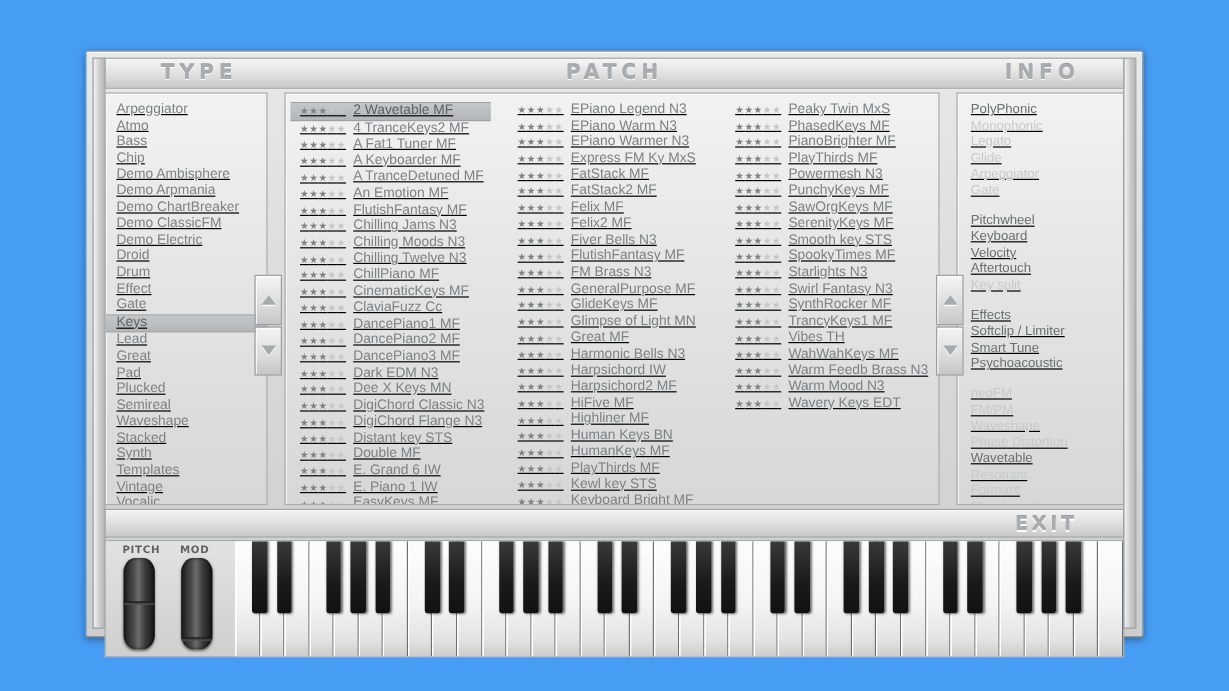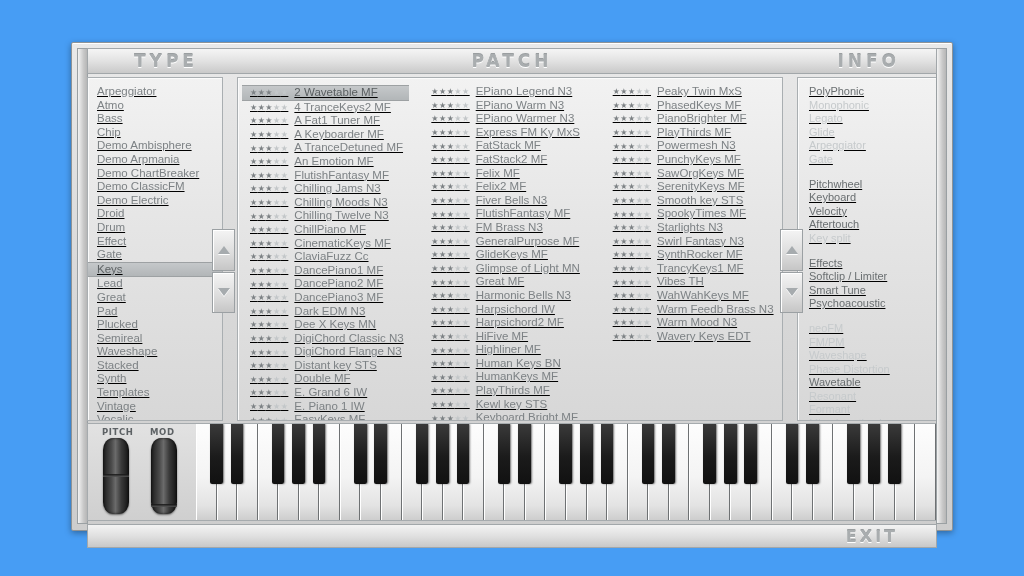--- a/index.html
+++ b/index.html
@@ -629,20 +629,24 @@
         <div class="info-gap"></div>
         <div class="info-item off">neoFM</div>
         <div class="info-item off">FM/PM</div>
         <div class="info-item off">Waveshape</div>
         <div class="info-item off">Phase Distortion</div>
         <div class="info-item on">Wavetable</div>
         <div class="info-item off">Resonant</div>
         <div class="info-item off">Formant</div>
         <div class="info-item off">Mixed synthesis</div>
       </div>
+  </div>
+
+  <div id="lowerbar">
+    <div id="exit-label">EXIT</div>
   </div>
 
   <div id="keyboard-area">
     <div id="wheels">
       <div class="wheel-label" id="pitch-label">PITCH</div>
       <div class="wheel-label" id="mod-label">MOD</div>
       <div class="wheel" id="pitch-wheel">
         <div class="wheel-notch" id="pitch-notch"></div>
       </div>
       <div class="wheel" id="mod-wheel">
@@ -707,17 +711,13 @@
         <div class="bkey" style="left: calc(71.3333%); width: 1.72222%;"></div>
         <div class="bkey" style="left: calc(74.1111%); width: 1.72222%;"></div>
         <div class="bkey" style="left: calc(79.6667%); width: 1.72222%;"></div>
         <div class="bkey" style="left: calc(82.4444%); width: 1.72222%;"></div>
         <div class="bkey" style="left: calc(88%); width: 1.72222%;"></div>
         <div class="bkey" style="left: calc(90.7778%); width: 1.72222%;"></div>
         <div class="bkey" style="left: calc(93.5556%); width: 1.72222%;"></div>
       </div>
   </div>
 
-  <div id="lowerbar">
-    <div id="exit-label">EXIT</div>
-  </div>
-
 </div>
 
 </body></html>

